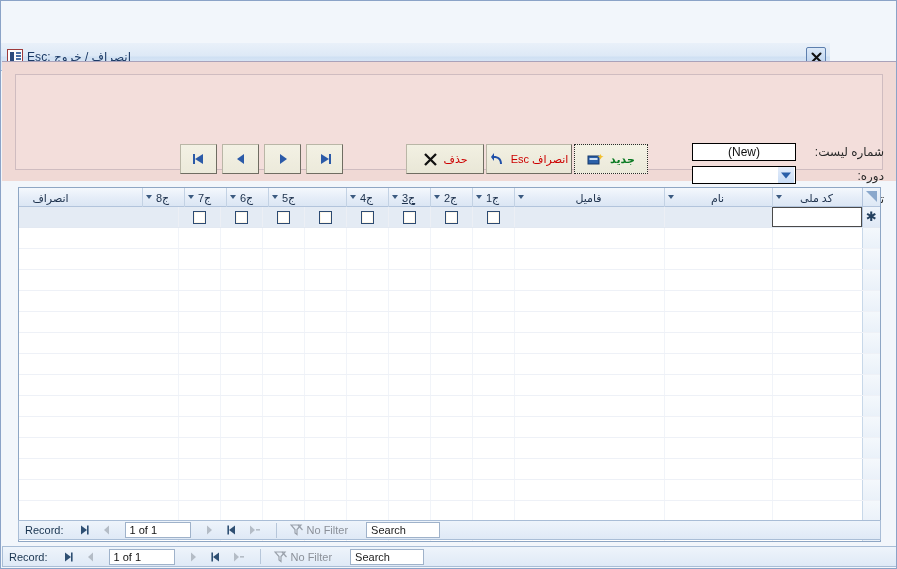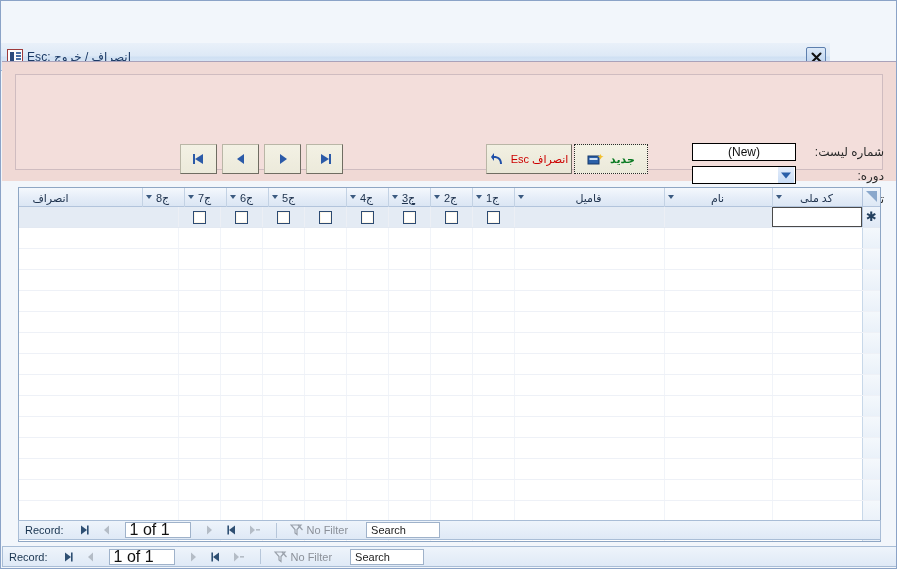--- a/index.html
+++ b/index.html
@@ -213,21 +213,21 @@
   #recbar-sub { position: absolute; left: 17px; top: 519px; width: 863px; height: 20px; }
   #recbar-main{ position: absolute; left: 1px;  top: 545px; width: 895px; height: 21px; }
   .recbar .lbl { padding: 0 4px 0 6px; white-space: nowrap; }
   .recbtn {
     width: 15px; height: 16px; display:flex; align-items:center; justify-content:center;
     cursor: pointer;
   }
   .recbtn.dim svg polygon, .recbtn.dim svg rect { fill: #b4bcc6; }
   .recbox {
     width: 66px; height: 16px; background: #ffffff; border: 1px solid #9fb2ca;
-    font-size: 16px; line-height: 14px; padding-left: 4px; color: #111;
+    font-size: 11px; line-height: 14px; padding-left: 4px; color: #111;
     margin: 0 3px;
   }
   .recsep { width: 1px; height: 15px; background: #b6c6da; margin: 0 5px; }
   .nofilter { display:flex; align-items:center; gap:4px; color:#8b9099; padding-right: 6px; cursor: pointer;}
   .searchbox {
     width: 74px; height: 16px; background: #ffffff; border: 1px solid #9fb2ca;
     font-size: 11px; line-height: 14px; padding-left: 4px; color: #222;
     margin-left: 4px;
   }
 </style>
@@ -273,20 +273,26 @@
         </svg>
       </div>
       <div class="navbtn">
         <svg width="14" height="12" viewBox="0 0 14 12">
           <polygon points="3,1 3,11 11,6" fill="#2b5aa8"></polygon>
           <rect x="11" y="1" width="2" height="10" fill="#2b5aa8"></rect>
         </svg>
       </div>
     </div>
 
+    <div class="actbtn" id="btn-delete">
+      <span class="lbl">حذف</span>
+      <svg width="15" height="15" viewBox="0 0 15 15">
+        <path d="M2 2 L13 13 M13 2 L2 13" stroke="#111" stroke-width="2.3" fill="none"></path>
+      </svg>
+    </div>
 
     <div class="actbtn" id="btn-new">
       <span class="lbl">جدید</span>
       <svg width="17" height="13" viewBox="0 0 17 13">
         <rect x="1" y="3" width="11" height="8" fill="#2a5fa8" stroke="#17386b"></rect>
         <rect x="2.5" y="5" width="8" height="2" fill="#cfe0f5"></rect>
         <path d="M13.5 1 l1 2 l2 .6 l-2 .8 l-1 2 l-1-2 l-2-.8 l2-.6 z" fill="#f2c02e"></path>
       </svg>
     </div>
 

